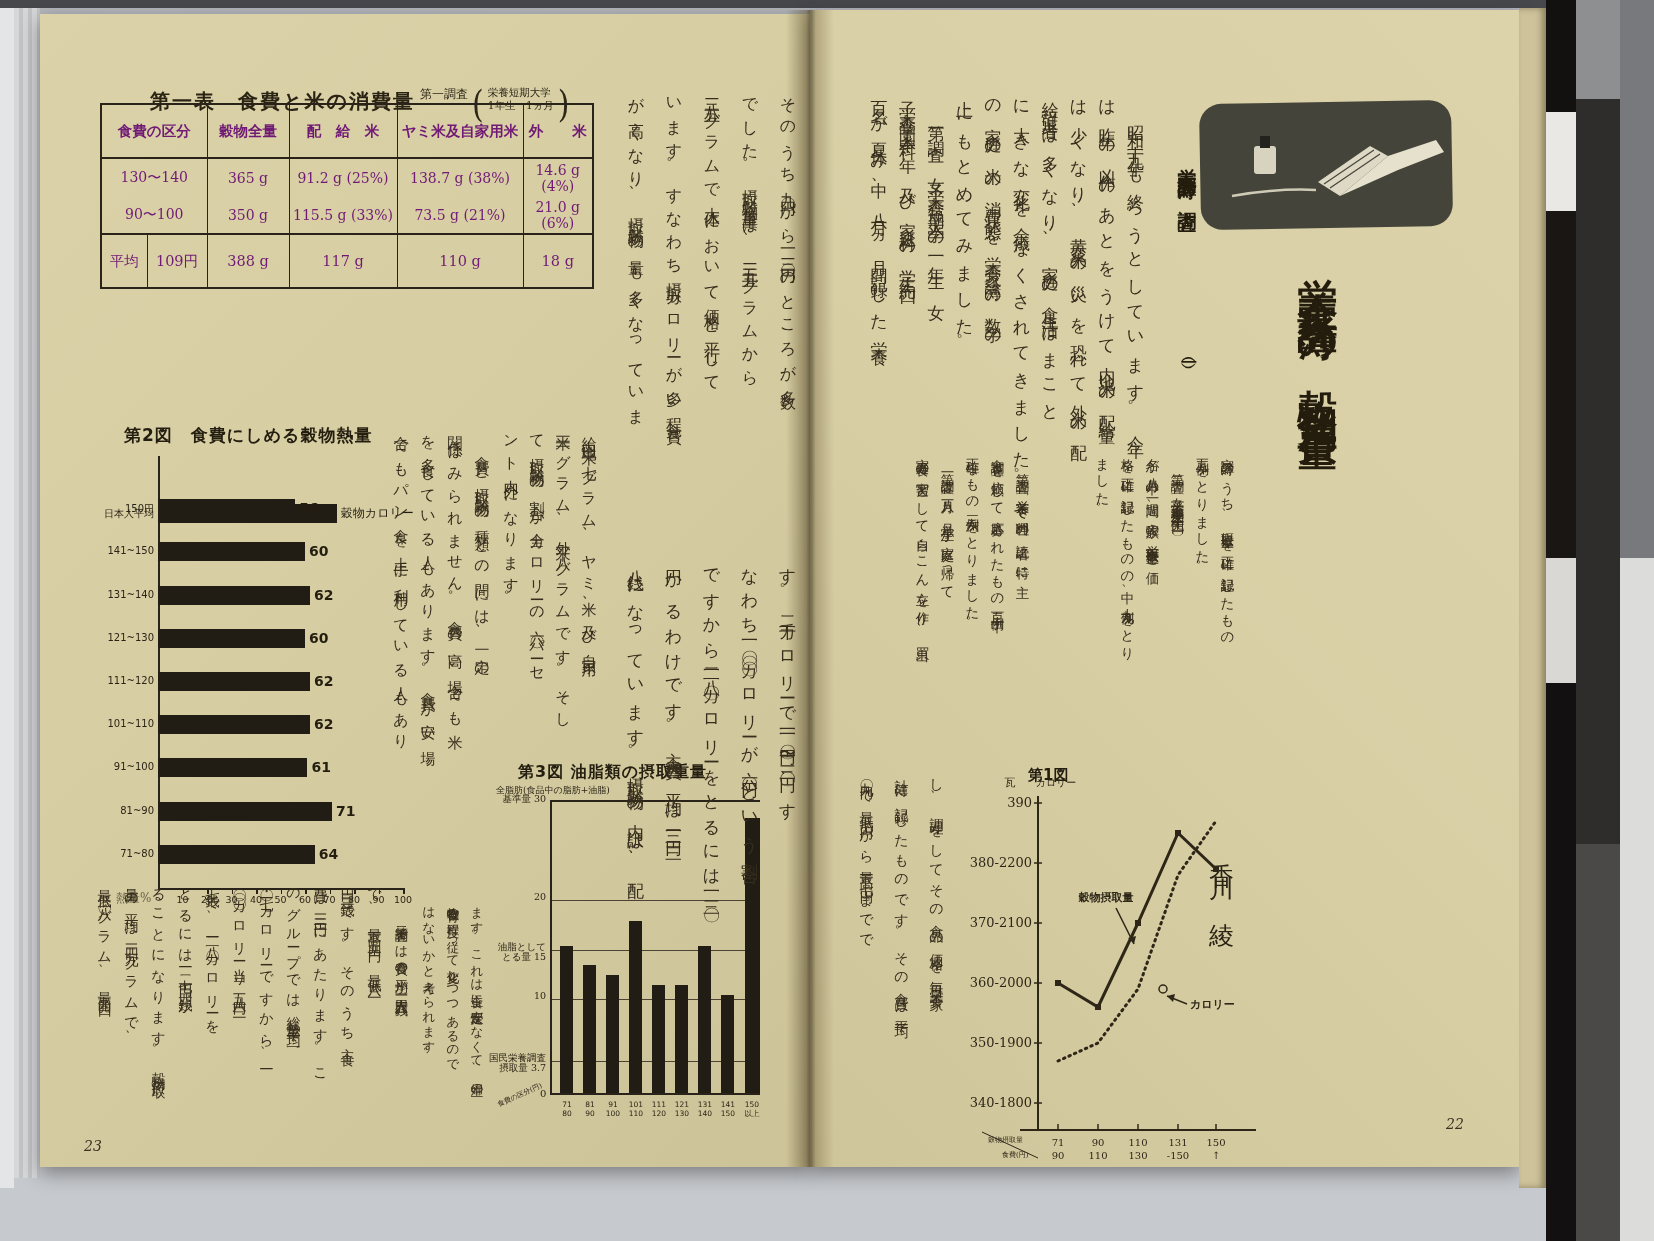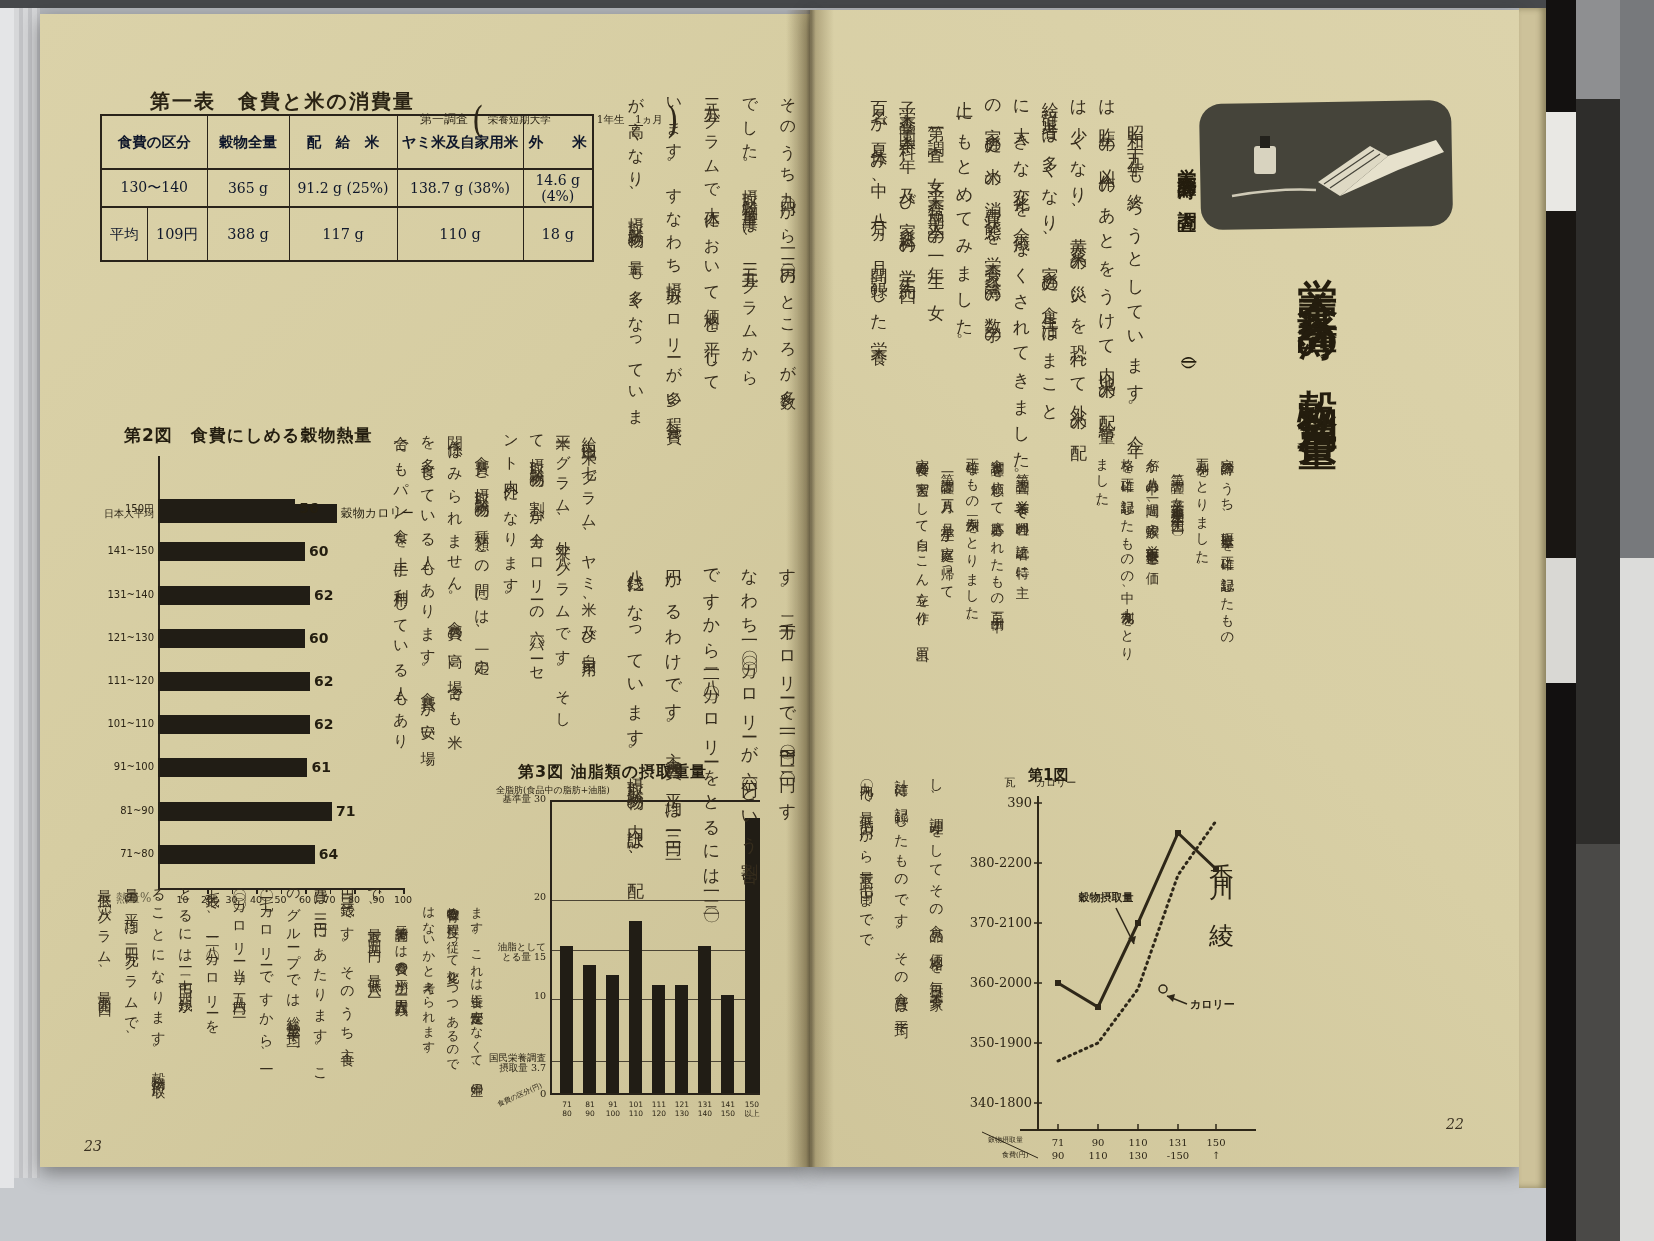--- a/index.html
+++ b/index.html
@@ -23,26 +23,26 @@
       background:linear-gradient(135deg,#dbd2a9 0%,#d6cda2 45%,#cdc398 100%); }
   .page-right { left:810px; top:10px; width:709px; height:1157px;
       background:linear-gradient(225deg,#dcd3ab 0%,#d8cfa5 50%,#cfc59a 100%); }
   .fold { position:absolute; left:786px; top:10px; width:48px; height:1157px;
       background:linear-gradient(90deg,rgba(90,75,40,0) 0%,rgba(85,68,32,.40) 42%,rgba(40,30,12,.55) 52%,rgba(85,68,32,.30) 62%,rgba(90,75,40,0) 100%); }
   .vt { position:absolute; writing-mode:vertical-rl; text-orientation:upright; white-space:pre-line;
         color:#362d1d; font-family:"DejaVu Serif", serif; }
   
   .t1-title { position:absolute; left:150px; top:88px; font-size:20px; font-weight:bold; letter-spacing:2px;
               font-family:"DejaVu Sans", sans-serif; color:#2a2314; }
-  .t1-note { position:absolute; left:420px; top:102px; display:flex; align-items:center; gap:4px;
+  .t1-note { position:absolute; left:420px; top:86px; display:flex; align-items:flex-start; gap:4px;
              font-size:12px; color:#2e2718; }
   .t1-note .paren { font-size:30px; font-weight:400; transform:scaleY(1.25); color:#2e2718; }
-  .t1-note .stack { display:flex; flex-direction:row; font-size:10.5px; line-height:13px;gap:46px; }
-  table.t1 { position:absolute; left:100px; top:114px; border-collapse:collapse; table-layout:fixed;
-             width:492px; color:#0f172a; }
+  .t1-note .stack { display:flex; flex-direction:column; font-size:10.5px; line-height:13px; }
+  table.t1 { position:absolute; left:100px; top:103px; border-collapse:collapse; table-layout:fixed;
+             width:492px; color:#701a75; }
   table.t1 th, table.t1 td { border-left:1.5px solid #29231a; text-align:center; padding:2px; }
   table.t1 th:first-child, table.t1 td:first-child { border-left:none; }
   table.t1 { border:2.5px solid #29231a; }
   table.t1 thead th { border-bottom:2.5px solid #29231a; height:54px; font-size:14.5px;
              font-family:"DejaVu Sans", sans-serif; font-weight:bold; }
   table.t1 tbody td { height:38px; font-size:14px; border-top:0; border-bottom:0; }
   table.t1 tr.avg td { border-top:2.5px solid #29231a; height:54px; font-size:14.5px; }
   
   .fig2 { position:absolute; left:92px; top:420px; width:335px; height:482px; }
   .fig2-title { position:absolute; left:32px; top:4px; font-size:17px; font-weight:bold; letter-spacing:1px;
@@ -125,20 +125,27 @@
           <th>外　　米</th>
         </tr>
       </thead>
     <tbody id="t1body">
         <tr>
           <td colspan="2">130〜140</td>
           <td>365 g</td>
           <td>91.2 g (25%)</td>
           <td>138.7 g (38%)</td>
           <td>14.6 g (4%)</td>
+        </tr>
+        <tr>
+          <td colspan="2">90〜100</td>
+          <td>350 g</td>
+          <td>115.5 g (33%)</td>
+          <td>73.5 g (21%)</td>
+          <td>21.0 g (6%)</td>
         </tr>
         <tr class="avg">
           <td>平均</td>
           <td>109円</td>
           <td>388 g</td>
           <td>117 g</td>
           <td>110 g</td>
           <td>18 g</td>
         </tr>
       </tbody>

